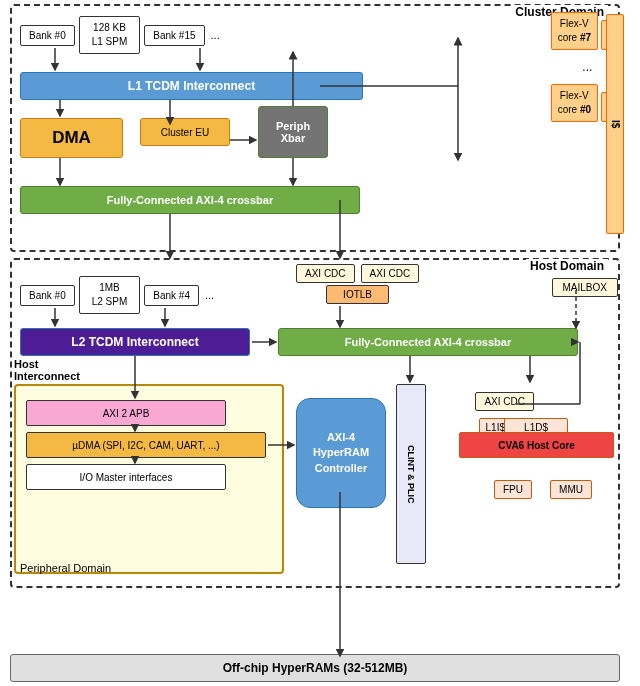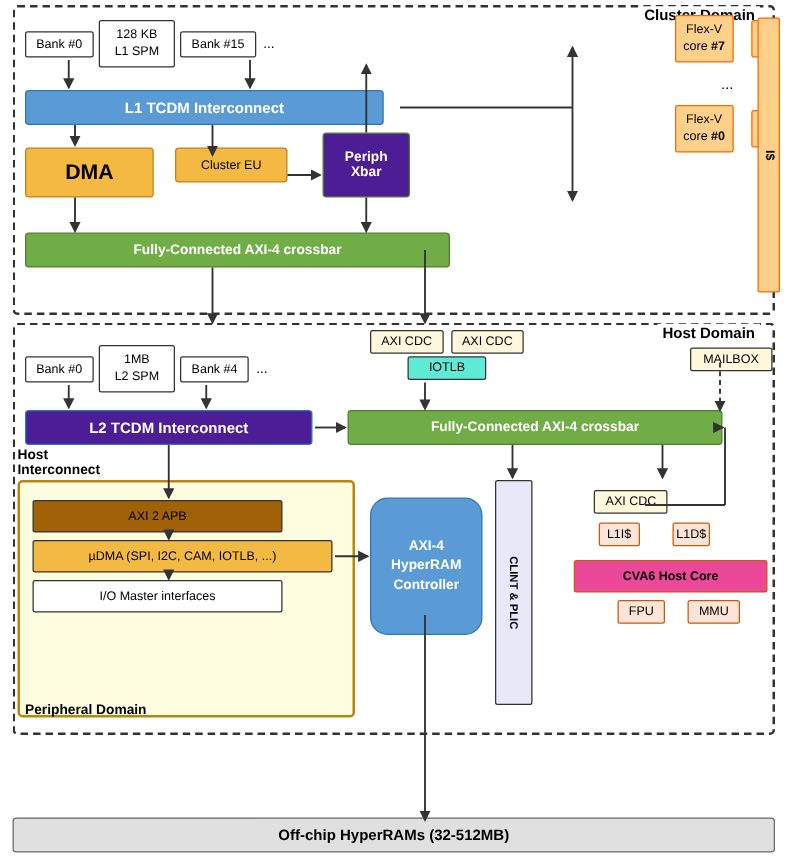--- a/index.html
+++ b/index.html
@@ -103,21 +103,21 @@
     }
     .spm-dots {
       font-size: 11px;
       margin: 0 2px;
     }
 
     .l1-tcdm {
       position: absolute;
       top: 72px;
       left: 20px;
-      width: 287px;
+      width: 343px;
       height: 28px;
       background: #5b9bd5;
       border: 1.5px solid #2e75b6;
       border-radius: 3px;
       display: flex;
       align-items: center;
       justify-content: center;
       color: #fff;
       font-weight: bold;
       font-size: 12px;
@@ -153,21 +153,21 @@
       justify-content: center;
       font-size: 10px;
     }
 
     .periph-xbar-box {
       position: absolute;
       top: 106px;
       left: 258px;
       width: 70px;
       height: 52px;
-      background: #4c1d95;
+      background: #737373;
       border: 1.5px solid #507e33;
       border-radius: 3px;
       display: flex;
       align-items: center;
       justify-content: center;
       font-weight: bold;
       font-size: 11px;
       text-align: center;
       color: #fff;
     }
@@ -193,22 +193,22 @@
     .flex-v-group {
       position: absolute;
       top: 12px;
       right: 16px;
       display: flex;
       flex-direction: column;
       gap: 8px;
     }
     .flex-v-row {
       display: flex;
-      gap: 14px;
-      align-items: center;
+      gap: 3px;
+      align-items: flex-end;
     }
     .flex-v-core {
       border: 1.5px solid #ff6600;
       background: #ffd08a;
       padding: 4px 6px;
       border-radius: 2px;
       font-size: 10px;
       line-height: 1.4;
       text-align: center;
     }
@@ -301,21 +301,21 @@
     .axi-cdc-box {
       border: 1.5px solid #333;
       background: #fff8dc;
       padding: 3px 8px;
       border-radius: 2px;
       font-size: 10px;
       text-align: center;
     }
     .iotlb-box {
       border: 1.5px solid #333;
-      background: #5eead4;
+      background: #fdba74;
       padding: 3px 16px;
       border-radius: 2px;
       font-size: 10px;
       text-align: center;
     }
 
     .mailbox-box {
       position: absolute;
       top: 278px;
       right: 22px;
@@ -334,32 +334,32 @@
       width: 270px;
       height: 190px;
       border: 2px solid #b8860b;
       background: #fffde0;
       border-radius: 4px;
     }
     .peripheral-domain-label {
       position: absolute;
       bottom: -2px;
       left: 4px;
-      font-weight: bold;
+      font-weight: normal;
       font-size: 11px;
     }
 
     .axi2apb-box {
       position: absolute;
       top: 400px;
       left: 26px;
       width: 200px;
       height: 26px;
       border: 1.5px solid #333;
-      background: #a16207;
+      background: #f9a8d4;
       border-radius: 2px;
       display: flex;
       align-items: center;
       justify-content: center;
       font-size: 10px;
     }
 
     .udma-box {
       position: absolute;
       top: 432px;
@@ -469,34 +469,34 @@
       padding: 3px 6px;
       border-radius: 2px;
       font-size: 10px;
     }
     .l1d-box {
       position: absolute;
       top: 418px;
       right: 72px;
       border: 1.5px solid #c55a11;
       background: #fce4d6;
-      padding: 3px 2px;
+      padding: 3px 19px;
       border-radius: 2px;
       font-size: 10px;
       text-align: center;
     }
 
     .cva6-host-core {
       position: absolute;
-      top: 448px;
+      top: 432px;
       right: 26px;
       width: 155px;
       height: 26px;
       border: 1.5px solid #c55a11;
-      background: #ec4899;
+      background: #ef4444;
       border-radius: 2px;
       display: flex;
       align-items: center;
       justify-content: center;
       font-size: 10px;
       font-weight: bold;
     }
 
     .fpu-cva6 {
       position: absolute;
@@ -607,21 +607,21 @@
   </div>
 
   <div class="fc-axi4-host">Fully-Connected AXI-4 crossbar</div>
 
   <div class="peripheral-domain">
     <span class="peripheral-domain-label">Peripheral Domain</span>
   </div>
 
   <div class="axi2apb-box">AXI 2 APB</div>
 
-  <div class="udma-box">µDMA (SPI, I2C, CAM, IOTLB, ...)</div>
+  <div class="udma-box">µDMA (SPI, I2C, CAM, UART, ...)</div>
 
   <div class="io-master-box">I/O Master interfaces</div>
 
   <div class="axi4-hyperram">
     <span style="white-space:pre-line;text-align:center;">AXI-4
 HyperRAM
 Controller</span>
   </div>
 
   <div class="clint-plic">CLINT &amp; PLIC</div>

